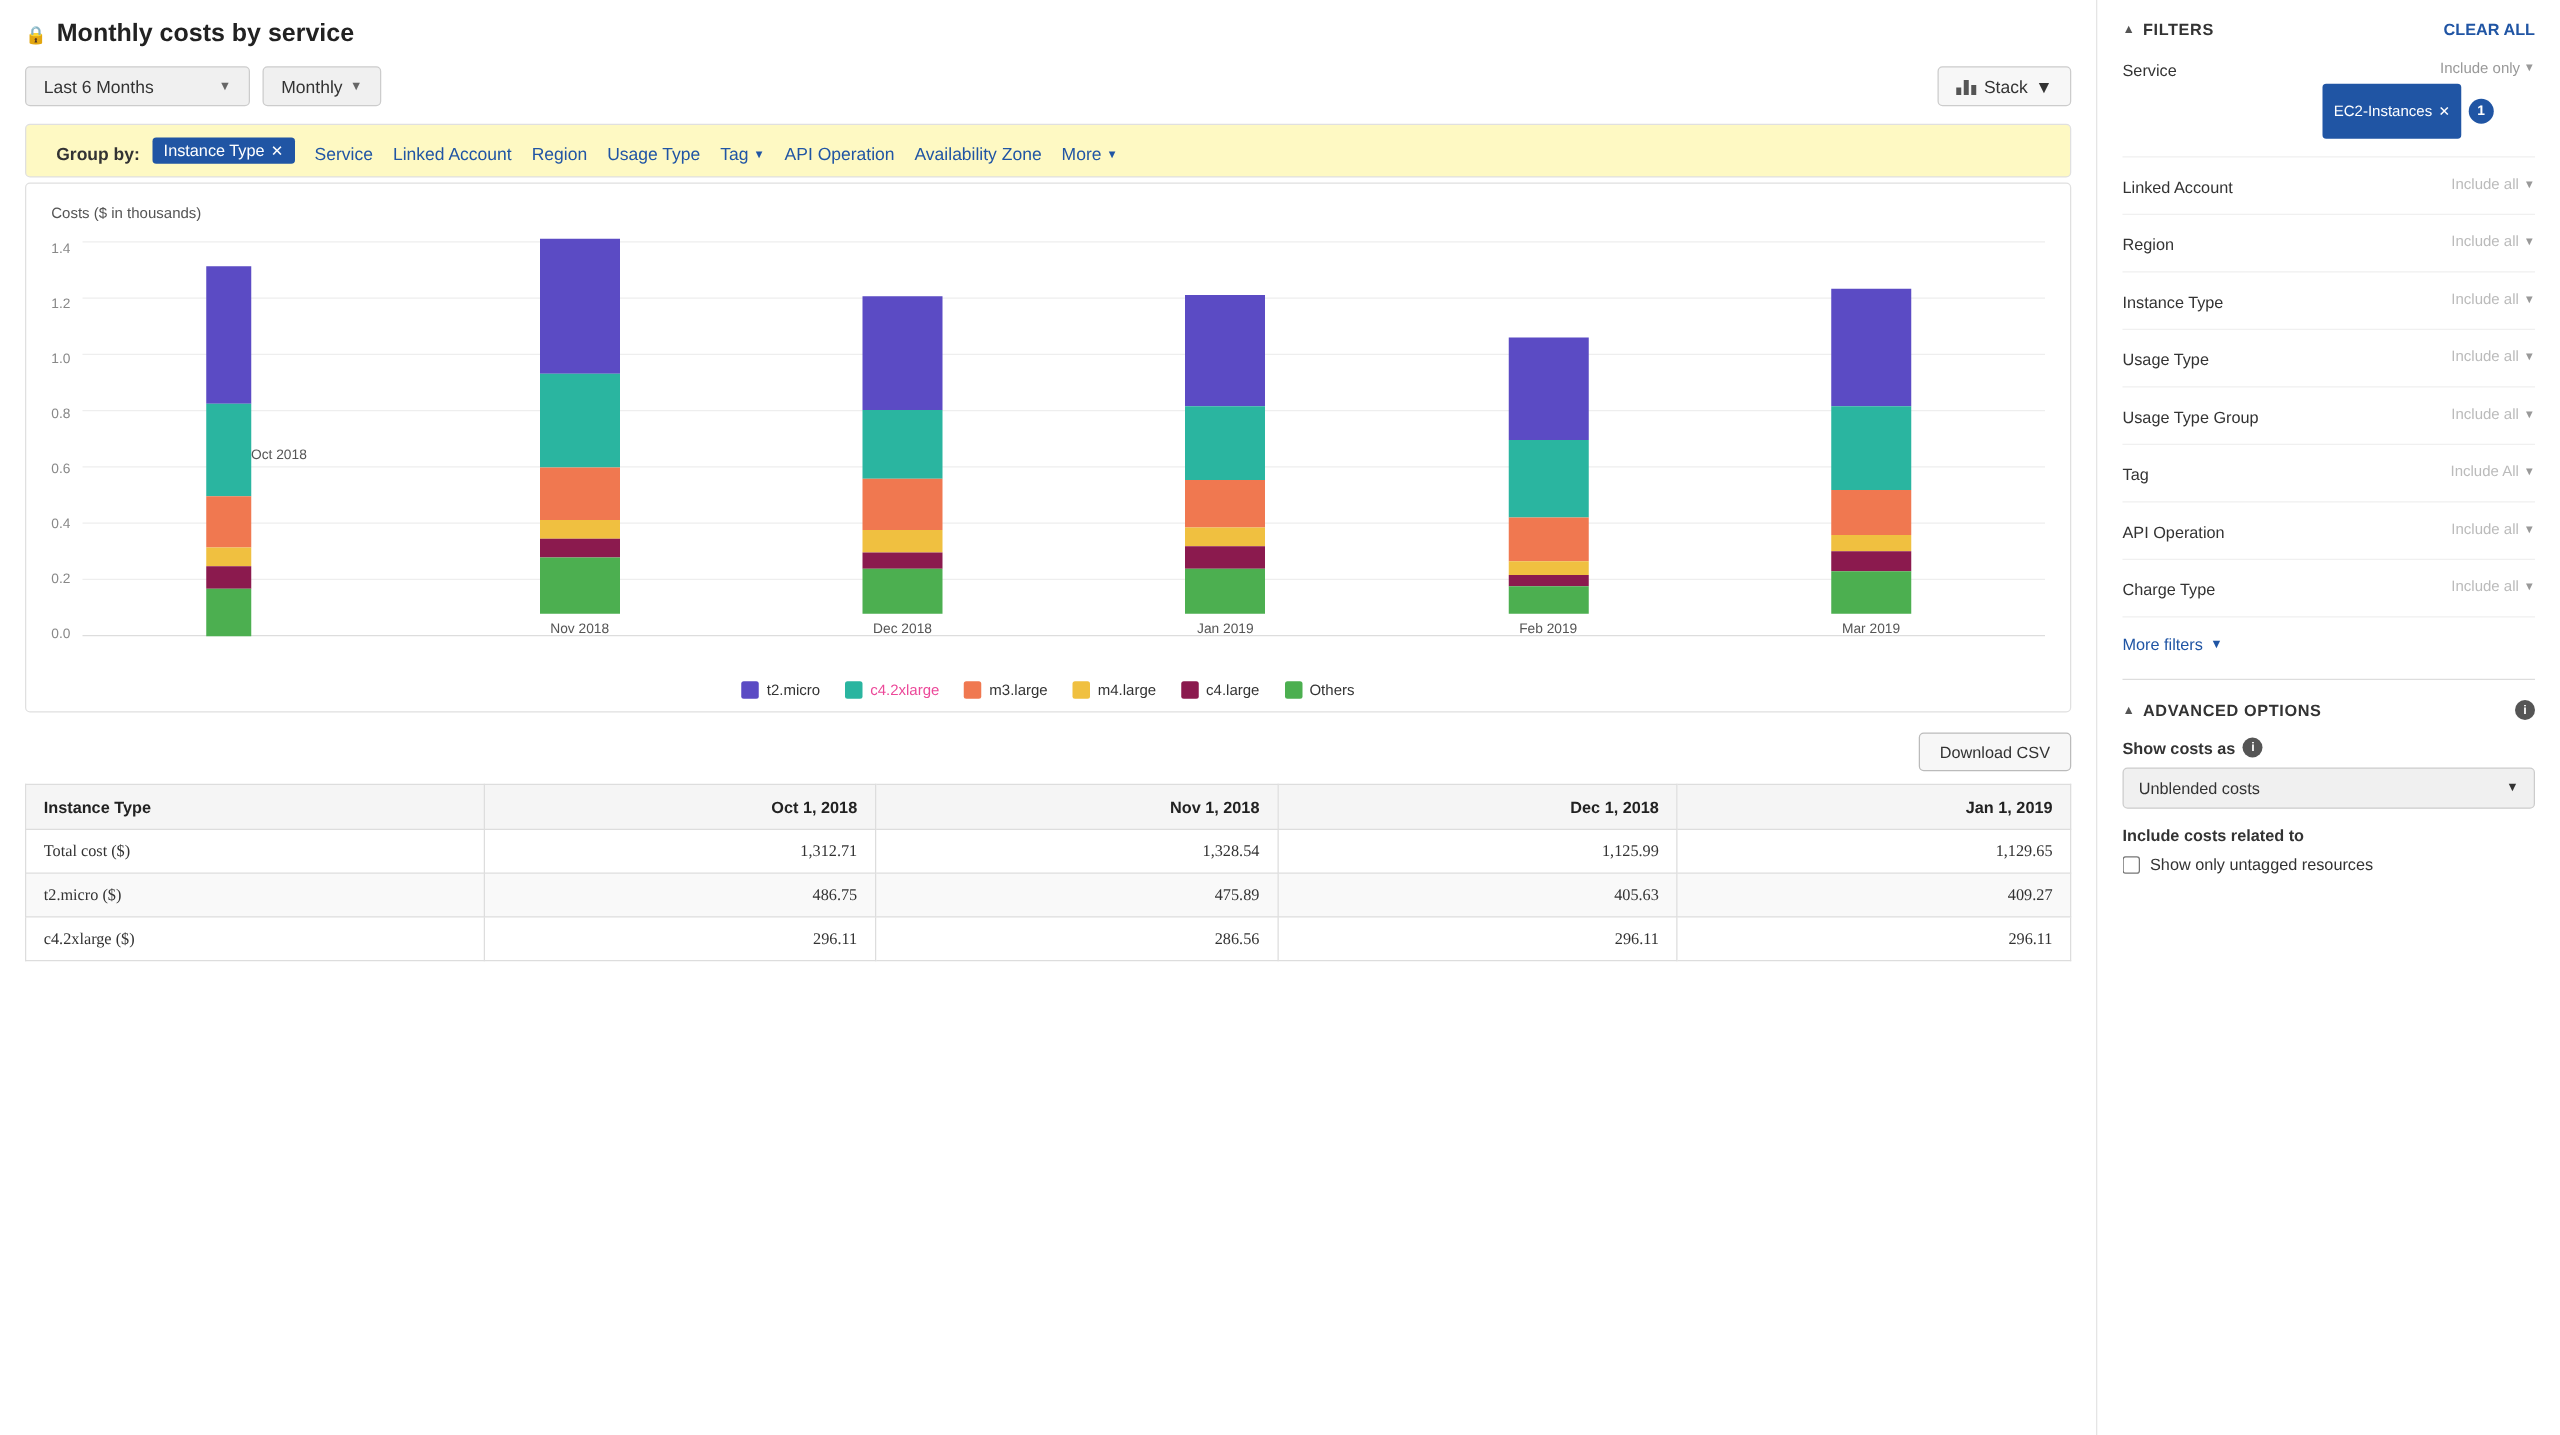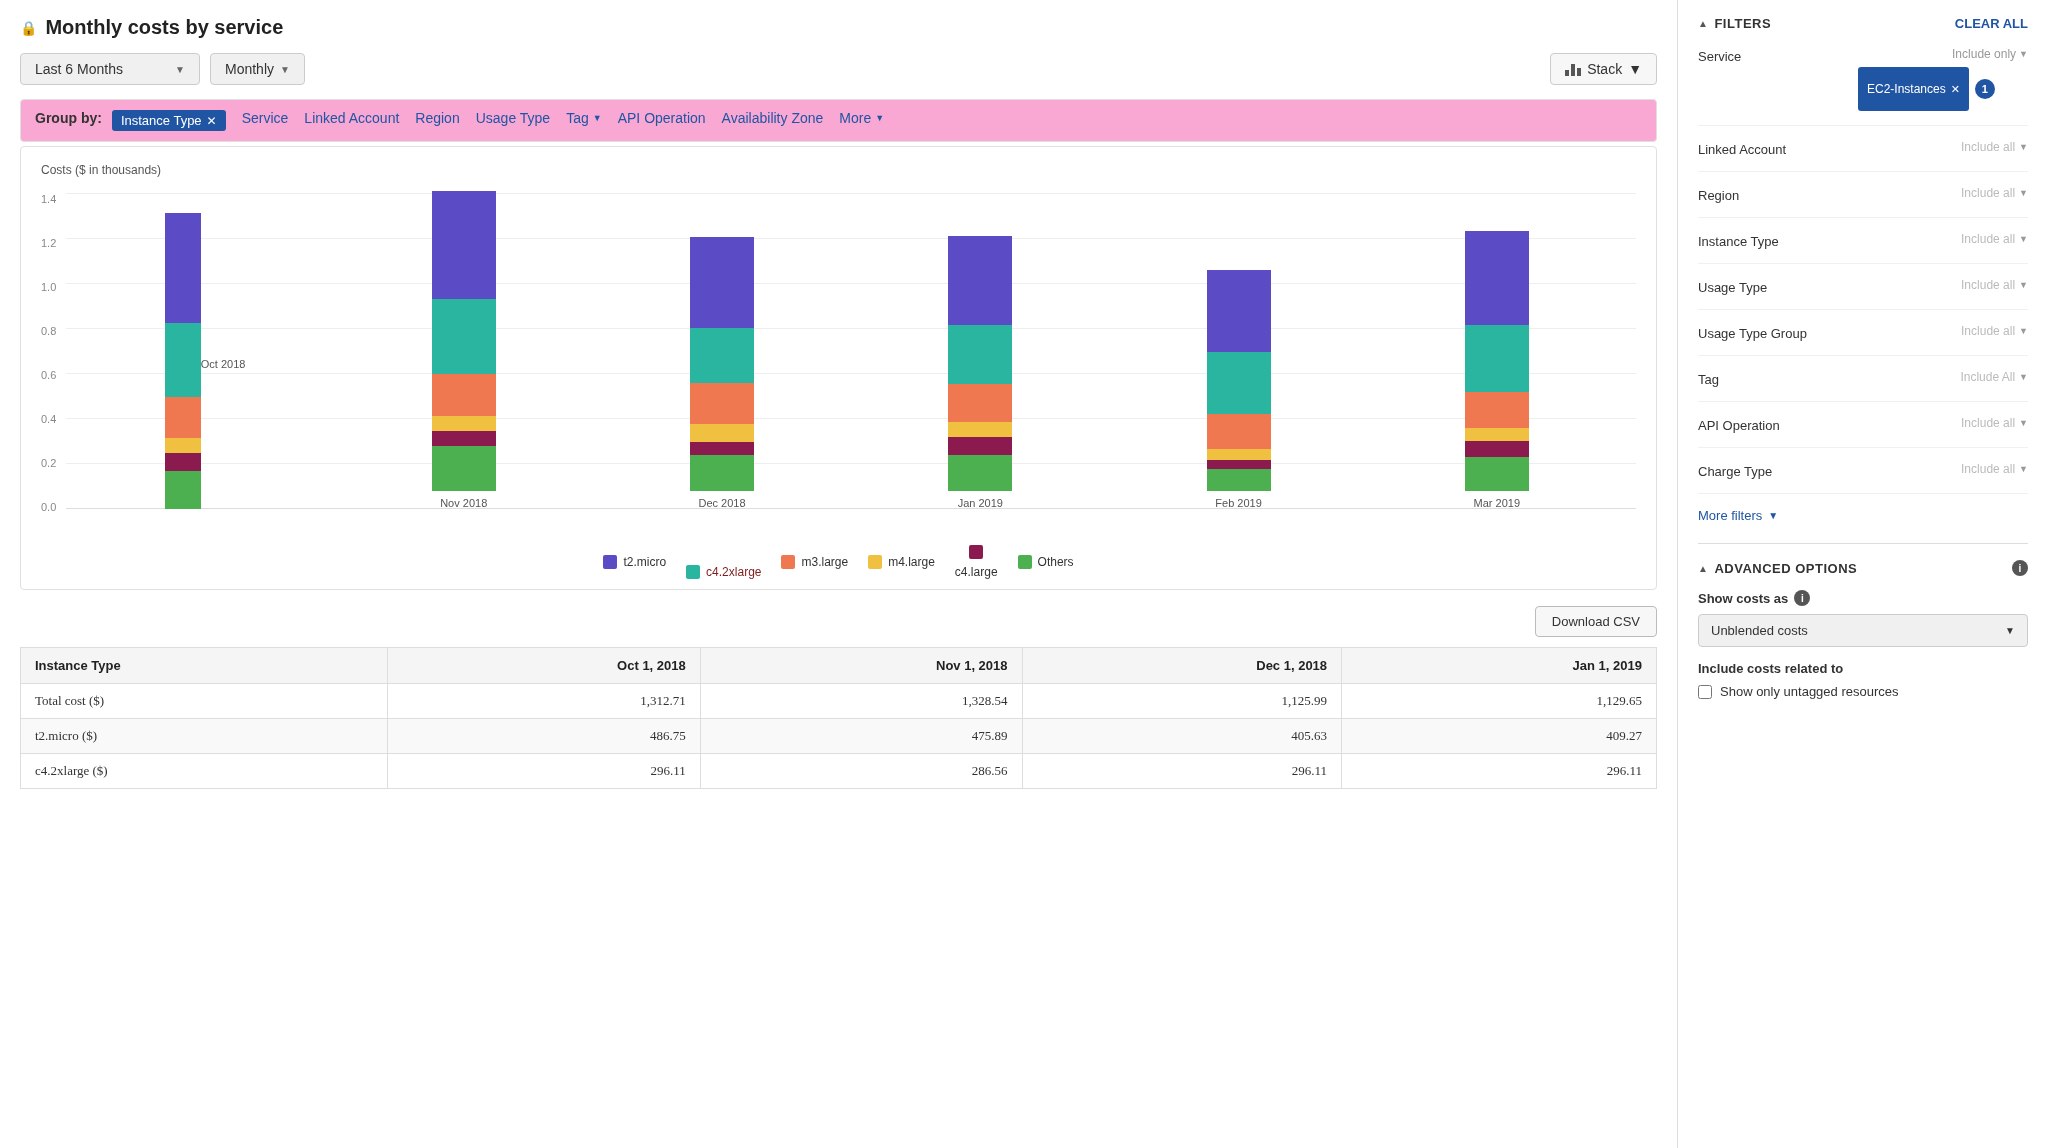--- a/index.html
+++ b/index.html
@@ -16,21 +16,21 @@
     .page-title { font-size: 20px; font-weight: 600; color: #222; }
 
     
     .toolbar { display: flex; align-items: center; gap: 10px; margin-bottom: 14px; }
     .dropdown-btn { display: flex; align-items: center; gap: 6px; padding: 7px 14px; border: 1px solid #ccc; border-radius: 4px; background: #f0f0f0; cursor: pointer; font-size: 14px; color: #333; }
     .dropdown-btn .caret { font-size: 10px; color: #666; }
     .dropdown-btn.last6 { min-width: 180px; justify-content: space-between; }
     .stack-btn { display: flex; align-items: center; gap: 6px; padding: 7px 14px; border: 1px solid #ccc; border-radius: 4px; background: #f7f7f7; cursor: pointer; font-size: 14px; color: #333; margin-left: auto; }
 
     
-    .group-by-bar { display: flex; align-items: flex-start; gap: 10px; padding: 10px 14px; border: 1px solid #e0e0e0; border-radius: 4px; background: #f9a8d4; margin-bottom: 4px; flex-wrap: wrap; }
+    .group-by-bar { display: flex; align-items: flex-end; gap: 10px; padding: 10px 24px; border: 1px solid #e0e0e0; border-radius: 4px; background: #fef9c3; margin-bottom: 4px; flex-wrap: wrap; }
     .group-by-label { font-weight: 700; font-size: 14px; color: #333; }
     .group-by-tag { display: flex; align-items: center; gap: 5px; background: #2055a4; color: #fff; padding: 3px 9px; border-radius: 3px; font-size: 13px; cursor: pointer; }
     .group-by-tag .x-btn { cursor: pointer; font-size: 12px; }
     .group-nav { display: flex; align-items: center; gap: 16px; margin-left: 6px; }
     .group-nav a { color: #2055a4; text-decoration: none; font-size: 14px; cursor: pointer; }
     .group-nav .with-caret { display: flex; align-items: center; gap: 4px; }
 
     
     .chart-container { border: 1px solid #e0e0e0; border-radius: 4px; padding: 16px 20px 10px; background: #fff; margin-bottom: 16px; }
     .chart-y-label { font-size: 12px; color: #555; margin-bottom: 16px; }
@@ -240,33 +240,33 @@
               </div>
             </div>
         </div>
       </div>
 
       <div class="legend" id="legend-render">
           <div style="display: flex; align-items: center; gap: 6px; font-size: 12px; color: rgb(51, 51, 51);">
             <span style="width: 14px; height: 14px; border-radius: 2px; background: rgb(91, 75, 196); display: inline-block;"></span>
             <span>t2.micro</span>
           </div>
-          <div style="display: flex; align-items: flex-end; gap: 6px; font-size: 12px; color: #7f1d1d;">
+          <div style="display: flex; align-items: center; gap: 6px; font-size: 12px; color: #ec4899;">
             <span style="width: 14px; height: 14px; border-radius: 2px; background: rgb(42, 181, 160); display: inline-block;"></span>
             <span>c4.2xlarge</span>
           </div>
           <div style="display: flex; align-items: center; gap: 6px; font-size: 12px; color: rgb(51, 51, 51);">
             <span style="width: 14px; height: 14px; border-radius: 2px; background: rgb(240, 120, 80); display: inline-block;"></span>
             <span>m3.large</span>
           </div>
           <div style="display: flex; align-items: center; gap: 6px; font-size: 12px; color: rgb(51, 51, 51);">
             <span style="width: 14px; height: 14px; border-radius: 2px; background: rgb(240, 192, 64); display: inline-block;"></span>
             <span>m4.large</span>
           </div>
-          <div style="display: flex; align-items: center; gap: 6px; font-size: 12px; color: rgb(51, 51, 51); flex-direction: column;">
+          <div style="display: flex; align-items: center; gap: 6px; font-size: 12px; color: rgb(51, 51, 51);">
             <span style="width: 14px; height: 14px; border-radius: 2px; background: rgb(139, 26, 78); display: inline-block;"></span>
             <span>c4.large</span>
           </div>
           <div style="display: flex; align-items: center; gap: 6px; font-size: 12px; color: rgb(51, 51, 51);">
             <span style="width: 14px; height: 14px; border-radius: 2px; background: rgb(76, 175, 80); display: inline-block;"></span>
             <span>Others</span>
           </div>
         </div>
     </div>
 

